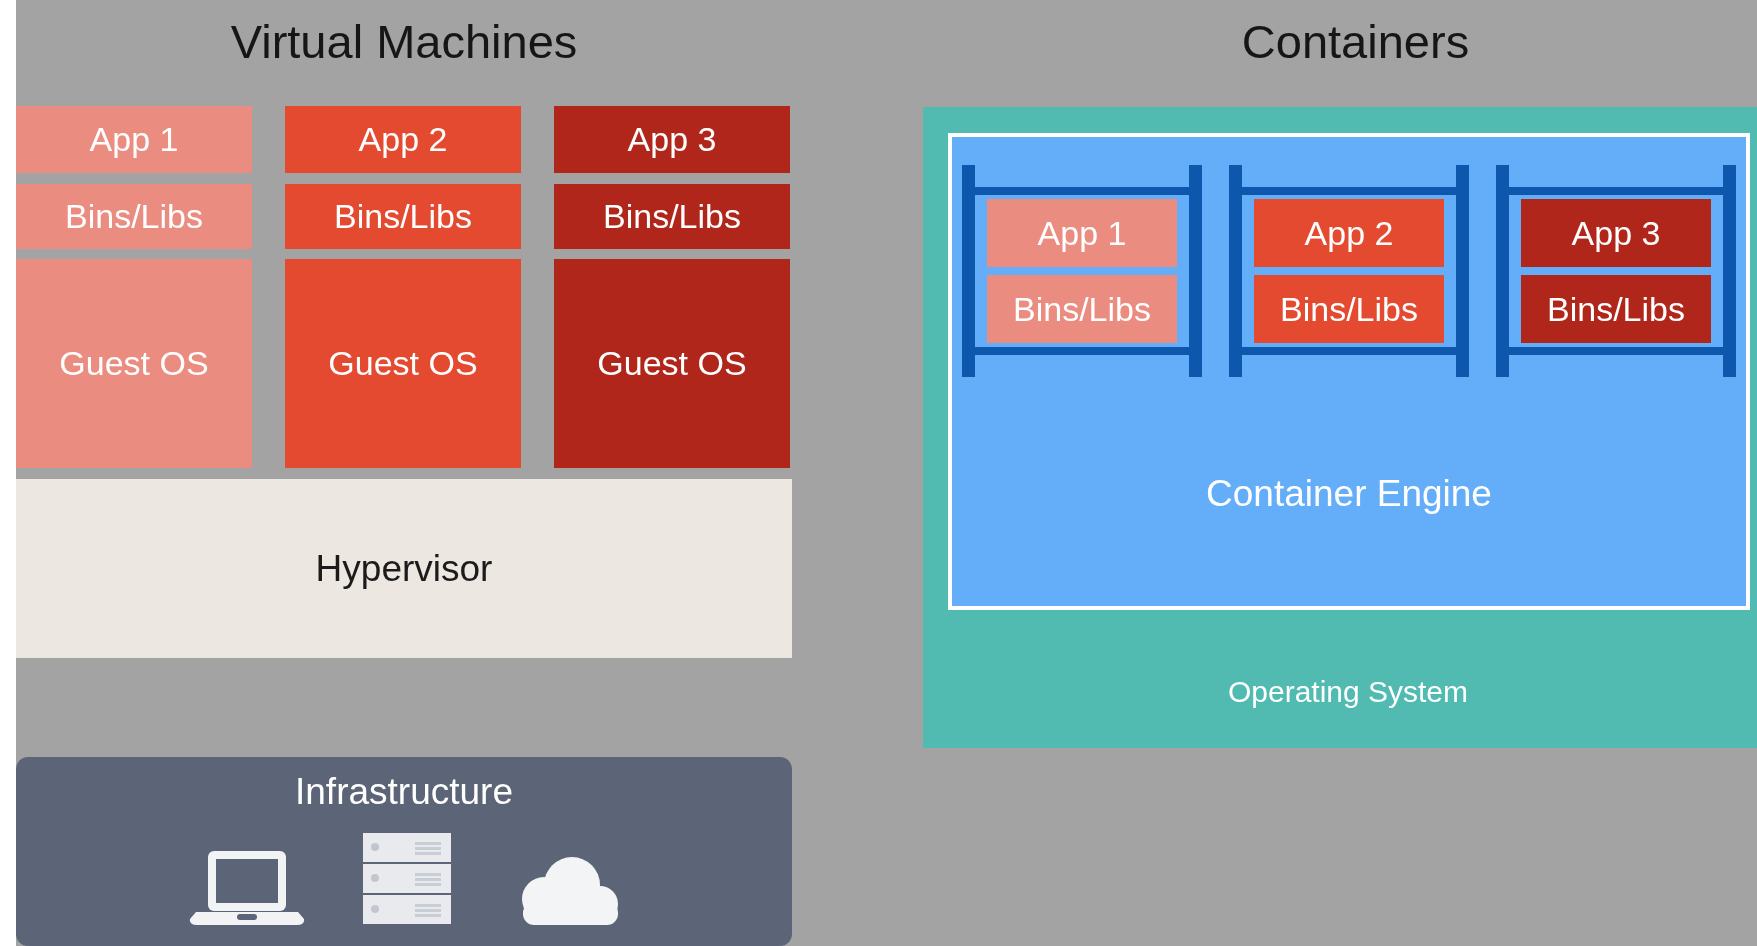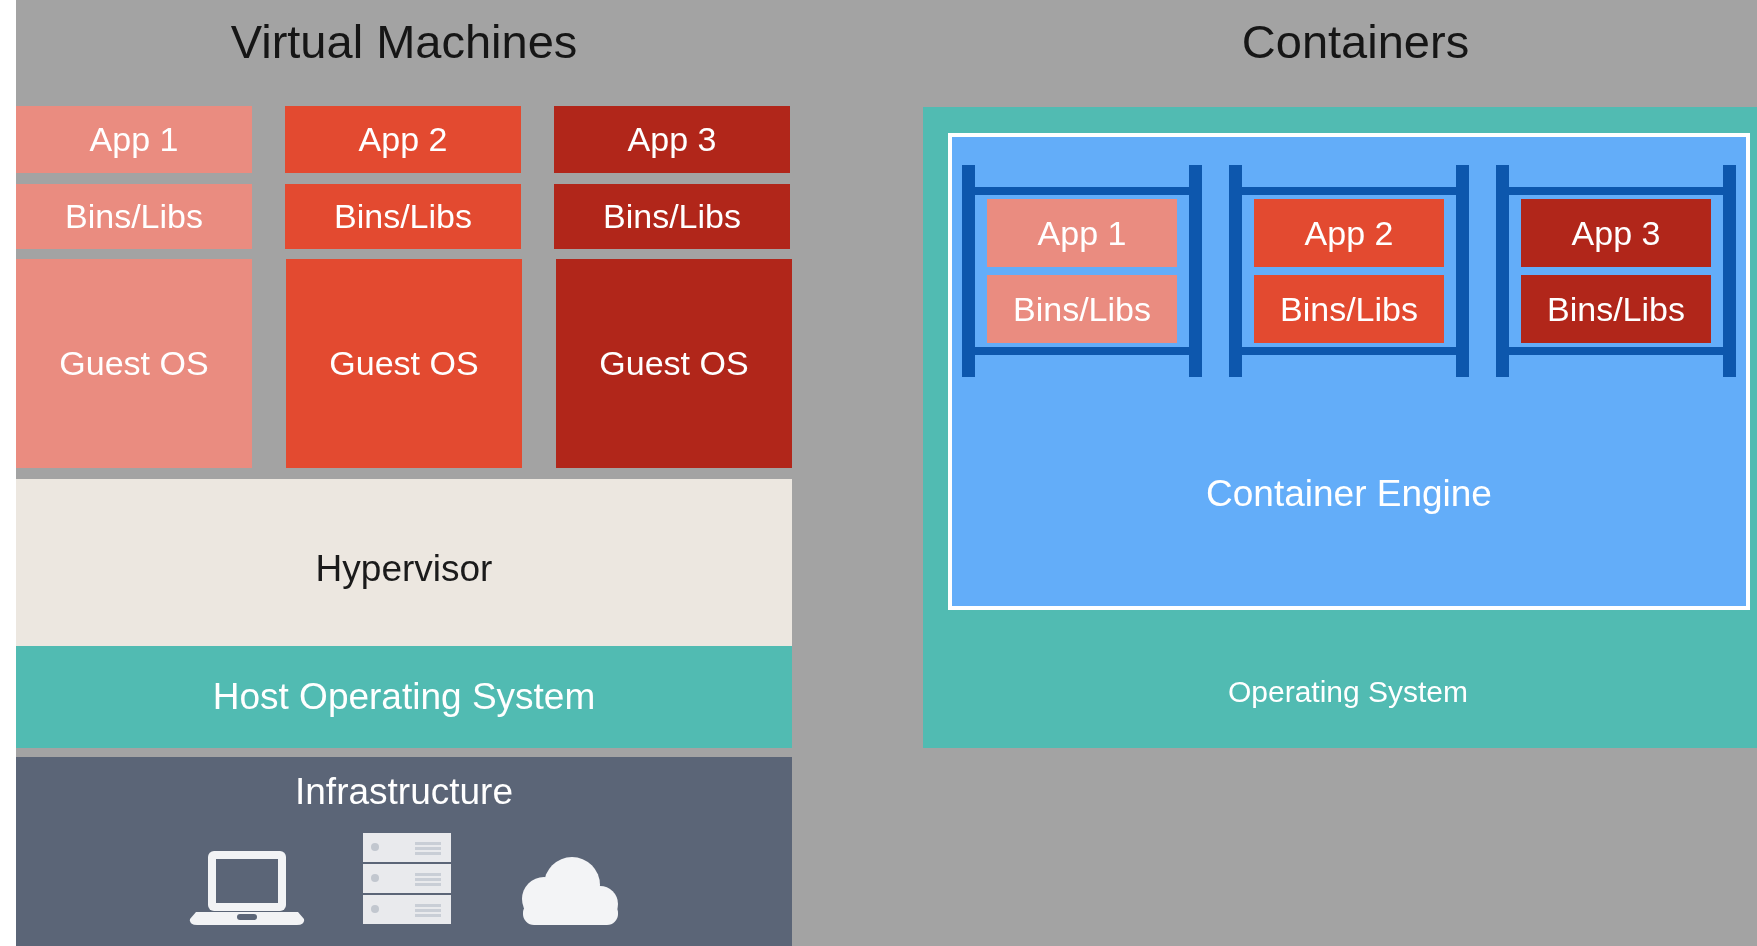--- a/index.html
+++ b/index.html
@@ -17,30 +17,30 @@
   }
   
   .left-section{position:absolute;left:0;top:0;width:776px;height:946px;}
   .vm-row{position:absolute;left:0;width:776px;display:flex;gap:33px;}
   .vm-box{
     width:236px;flex:none;color:#ffffff;font-size:34px;
     display:flex;align-items:center;justify-content:center;text-align:center;
   }
   .row-app{top:106px;height:67px;}
   .row-bins{top:184px;height:65px;}
-  .row-guest{top:259px;height:209px;justify-content:space-between;}
+  .row-guest{top:259px;height:209px;}
   .bar{
     position:absolute;left:0;width:776px;
     display:flex;align-items:center;justify-content:center;
     font-size:37px;
   }
   .hypervisor{top:479px;height:179px;background:#ECE7E0;color:#1b1b1b;}
   .hostos{top:646px;height:102px;background:#51BBB2;color:#ffffff;}
   .infra{
-    position:absolute;background:#5B6577;color:#ffffff;
+    position:absolute;background:#5B6577;color:#ffffff;border-radius:12px;
   }
   .infra-left{left:0;top:757px;width:776px;height:189px;}
   .infra-label{padding-top:14px;text-align:center;font-size:37px;color:#ffffff;}
   .icon-row{display:flex;justify-content:center;align-items:flex-end;gap:58px;margin-top:18px;height:94px;}
   
   .right-section{position:absolute;left:907px;top:0;width:850px;height:946px;padding-left:15px;}
   .teal-panel{position:absolute;left:0;top:107px;width:850px;height:641px;background:#51BBB2;}
   .engine-box{
     position:absolute;left:25px;top:26px;width:794px;height:469px;
     background:#63ADF9;border:4px solid #ffffff;
@@ -90,21 +90,20 @@
       <div class="vm-box" style="background-color: rgb(177, 38, 26);">Bins/Libs</div>
     </div>
 
     <div class="vm-row row-guest">
       <div class="vm-box" style="background-color: rgb(234, 140, 128);">Guest OS</div>
       <div class="vm-box" style="background-color: rgb(227, 74, 48);">Guest OS</div>
       <div class="vm-box" style="background-color: rgb(177, 38, 26);">Guest OS</div>
     </div>
 
     <div class="bar hypervisor">Hypervisor</div>
-    <div class="bar hostos">Host Operating System</div>
 
     <div class="infra infra-left">
       <div class="infra-label">Infrastructure</div>
       <div class="icon-row">
         <span>
           <svg width="116" height="74" viewBox="0 0 116 74">
             <rect x="19" y="0" width="78" height="60" rx="6" fill="#F2F3F5"></rect>
             <rect x="27" y="8" width="62" height="44" fill="#5B6577"></rect>
             <path d="M7 61 L109 61 L115 68 Q116 74 108 74 L8 74 Q0 74 1 68 Z" fill="#F2F3F5"></path>
             <rect x="48" y="63" width="20" height="6" rx="3" fill="#5B6577"></rect>

